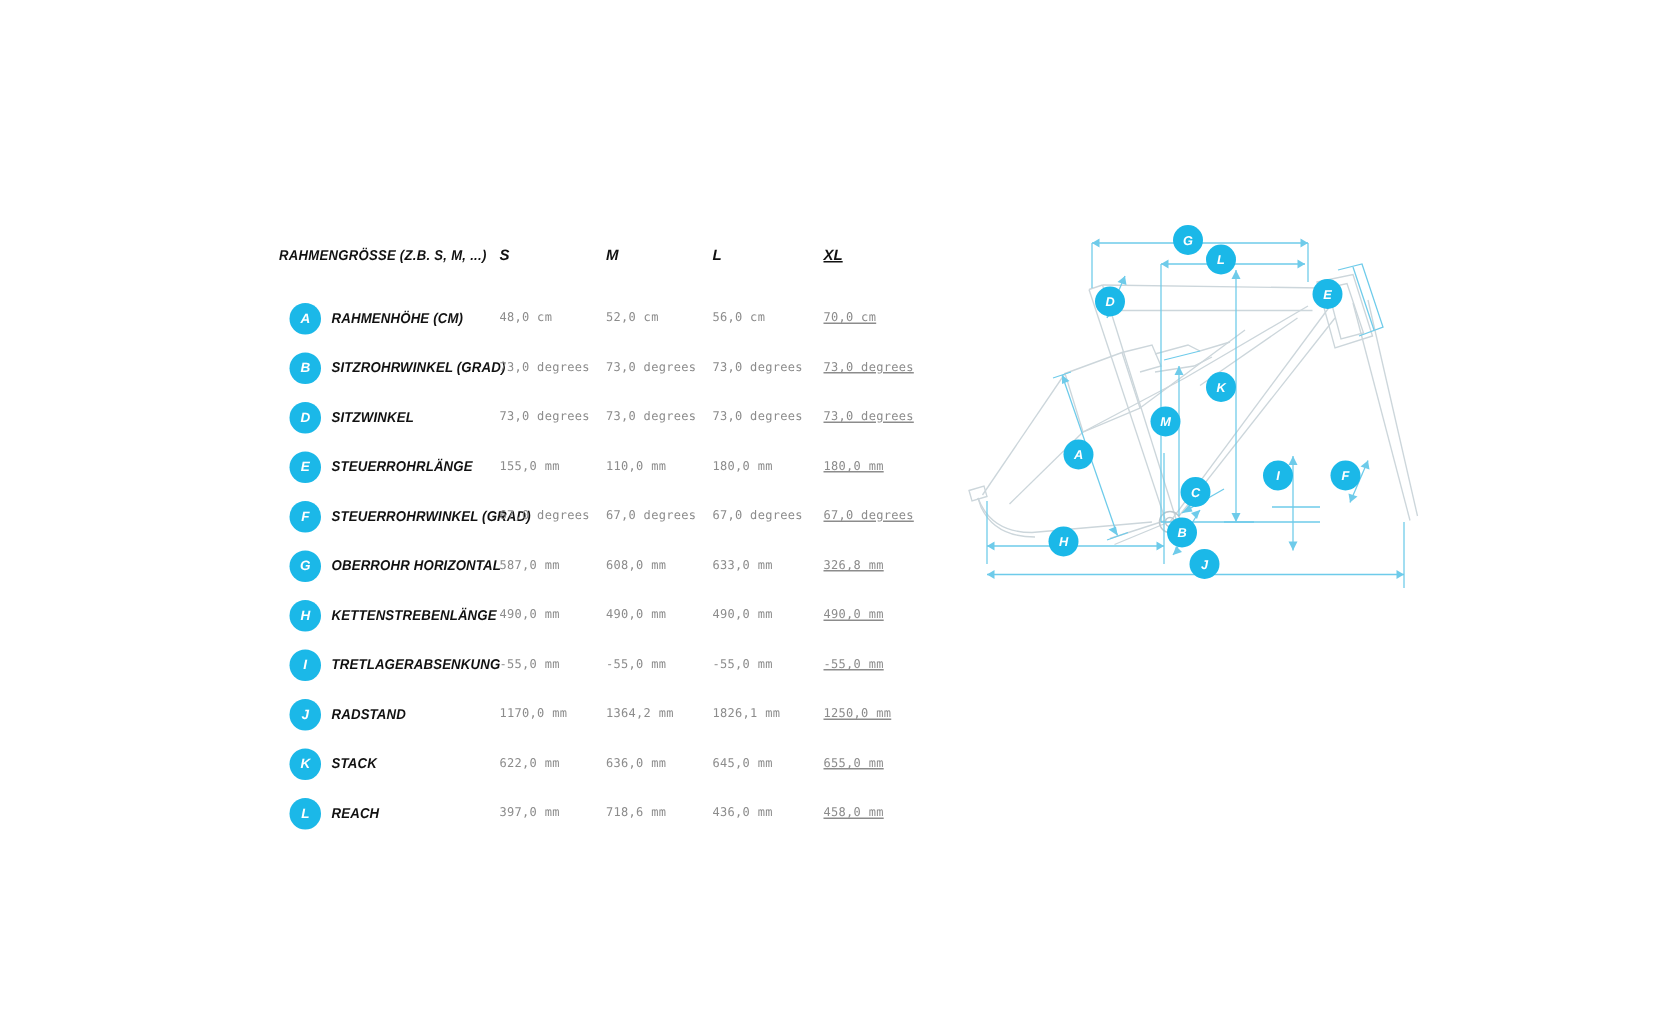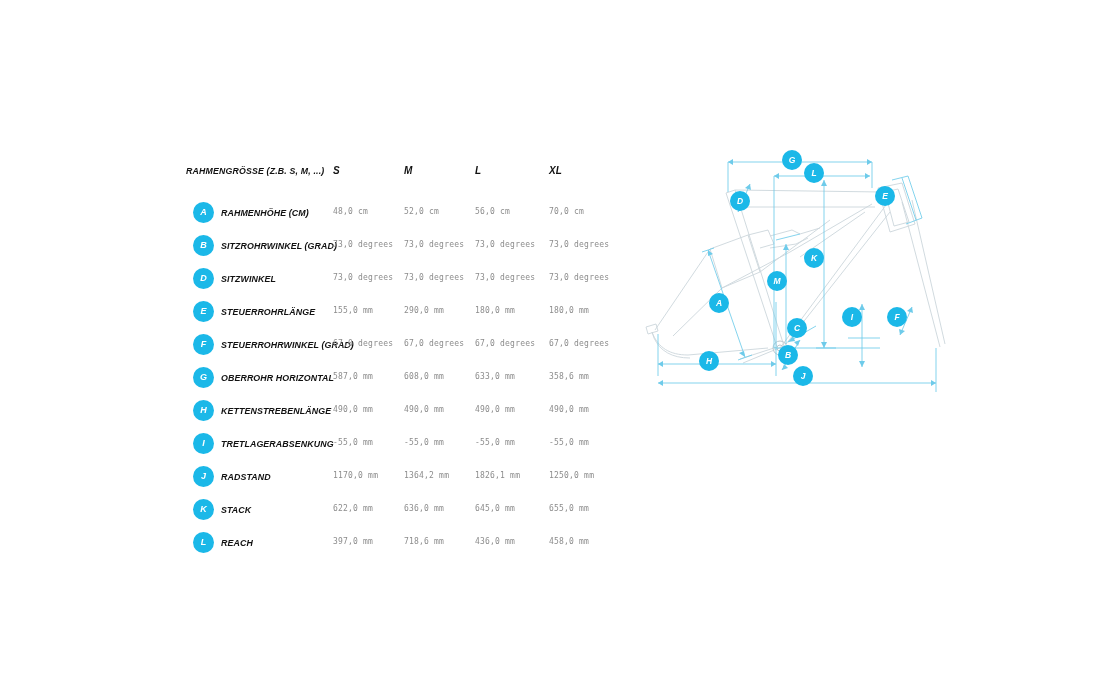--- a/index.html
+++ b/index.html
@@ -92,21 +92,21 @@
     font-size: 8px;
     color: #8c8c8c;
     white-space: nowrap;
     letter-spacing: 0.2px;
   }
 
   
   .col-0 { left: 147px; }
   .col-1 { left: 218px; }
   .col-2 { left: 289px; }
-  .col-3 { left: 363px; }
+  .col-3 { left: 363px; text-decoration: underline; }
 
   
   #frame-diagram {
     position: absolute;
     left: 640px;
     top: 152px;
     width: 330px;
     height: 255px;
   }
   #frame-diagram svg {
@@ -167,41 +167,41 @@
     <div class="row-value col-0">73,0 degrees</div>
     <div class="row-value col-1">73,0 degrees</div>
     <div class="row-value col-2">73,0 degrees</div>
     <div class="row-value col-3">73,0 degrees</div>
   </div>
 
   <div class="row">
     <div class="row-badge">E</div>
     <div class="row-label">STEUERROHRLÄNGE</div>
     <div class="row-value col-0">155,0 mm</div>
-    <div class="row-value col-1">290,0 mm</div>
+    <div class="row-value col-1">110,0 mm</div>
     <div class="row-value col-2">180,0 mm</div>
     <div class="row-value col-3">180,0 mm</div>
   </div>
 
   <div class="row">
     <div class="row-badge">F</div>
     <div class="row-label">STEUERROHRWINKEL (GRAD)</div>
     <div class="row-value col-0">67,0 degrees</div>
     <div class="row-value col-1">67,0 degrees</div>
     <div class="row-value col-2">67,0 degrees</div>
     <div class="row-value col-3">67,0 degrees</div>
   </div>
 
   <div class="row">
     <div class="row-badge">G</div>
     <div class="row-label">OBERROHR HORIZONTAL</div>
     <div class="row-value col-0">587,0 mm</div>
     <div class="row-value col-1">608,0 mm</div>
     <div class="row-value col-2">633,0 mm</div>
-    <div class="row-value col-3">358,6 mm</div>
+    <div class="row-value col-3">326,8 mm</div>
   </div>
 
   <div class="row">
     <div class="row-badge">H</div>
     <div class="row-label">KETTENSTREBENLÄNGE</div>
     <div class="row-value col-0">490,0 mm</div>
     <div class="row-value col-1">490,0 mm</div>
     <div class="row-value col-2">490,0 mm</div>
     <div class="row-value col-3">490,0 mm</div>
   </div>

